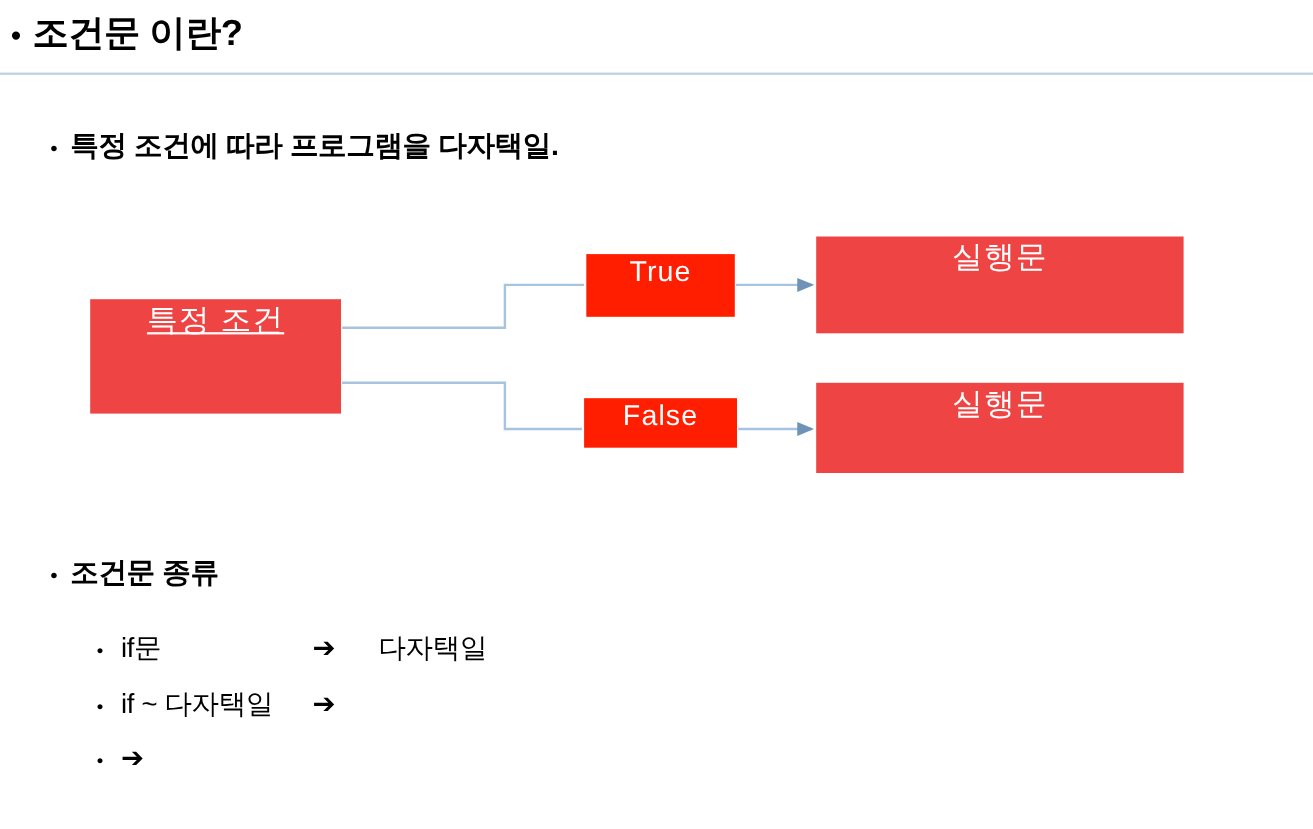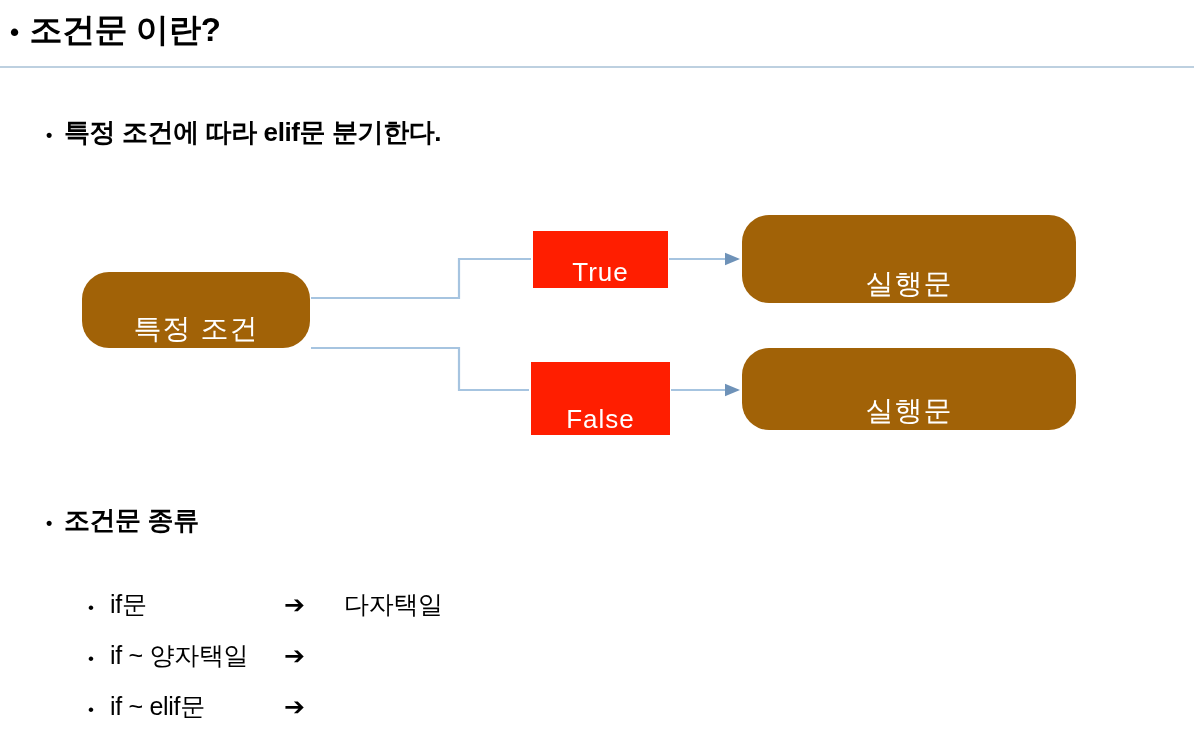--- a/index.html
+++ b/index.html
@@ -67,39 +67,38 @@
     top: 0;
     width: 1194px;
     height: 754px;
     pointer-events: none;
   }
   .diagram svg { display: block; }
 
   .node {
     position: absolute;
     display: flex;
-    align-items: flex-end;
+    align-items: flex-start;
     justify-content: center;
     box-sizing: border-box;
     color: #ffffff;
     letter-spacing: 1px;
   }
   .node.blue {
-    background: #a16207;
+    background: #ef4444;
     font-size: 28px;
-    border-radius: 27px;
   }
   .node.red {
     background: #ff1e00;
     font-size: 26px;
   }
 
-  #node-condition { left: 82px;  top: 272px; width: 228px; height: 76px; }
+  #node-condition { left: 82px;  top: 272px; width: 228px; height: 104px; text-decoration: underline; }
   #node-true      { left: 533px; top: 231px; width: 135px; height: 57px;  }
-  #node-false     { left: 531px; top: 362px; width: 139px; height: 73px;  }
+  #node-false     { left: 531px; top: 362px; width: 139px; height: 45px;  }
   #node-exec-true { left: 742px; top: 215px; width: 334px; height: 88px;  }
   #node-exec-false{ left: 742px; top: 348px; width: 334px; height: 82px;  }
 
   
   .type-list {
     position: absolute;
     left: 88px;
     top: 572px;
   }
   .type-row {
@@ -112,21 +111,20 @@
   }
   .type-row .bullet-dot {
     font-size: 17px;
     width: 22px;
     flex: 0 0 22px;
     line-height: 1;
   }
   .type-row .stmt {
     width: 174px;
     flex: 0 0 174px;
-    margin-top: 16px;
   }
   .type-row .arrow-glyph {
     width: 60px;
     flex: 0 0 60px;
     font-size: 25px;
     font-weight: bold;
   }
   .type-row .meaning {
     flex: 1 1 auto;
   }
@@ -135,21 +133,21 @@
 <body>
 
 <div class="slide-title">
   <span class="bullet-dot">•</span>
   <span>조건문 이란?</span>
 </div>
 <div class="title-rule"></div>
 
 <div class="lvl1" id="intro-line">
   <span class="bullet-dot">•</span>
-  <span>특정 조건에 따라 elif문 분기한다.</span>
+  <span>특정 조건에 따라 프로그램을 다자택일.</span>
 </div>
 
 <div class="diagram">
   <svg width="1194" height="754" xmlns="http://www.w3.org/2000/svg">
     <defs>
       <marker id="arrowhead" markerWidth="7" markerHeight="7" refX="6" refY="3.2" orient="auto">
         <path d="M0,0.3 L7,3.2 L0,6.1 Z" fill="#6e92b8"></path>
       </marker>
     </defs>
 
@@ -192,23 +190,22 @@
 
   <div class="type-row">
     <span class="bullet-dot">•</span>
     <span class="stmt">if문</span>
     <span class="arrow-glyph">➔</span>
     <span class="meaning">다자택일</span>
   </div>
 
   <div class="type-row">
     <span class="bullet-dot">•</span>
-    <span class="stmt">if ~ 양자택일</span>
+    <span class="stmt">if ~ 다자택일</span>
     <span class="arrow-glyph">➔</span>
   </div>
 
   <div class="type-row">
     <span class="bullet-dot">•</span>
-    <span class="stmt">if ~ elif문</span>
     <span class="arrow-glyph">➔</span>
   </div>
 
 </div>
 
 </body></html>

